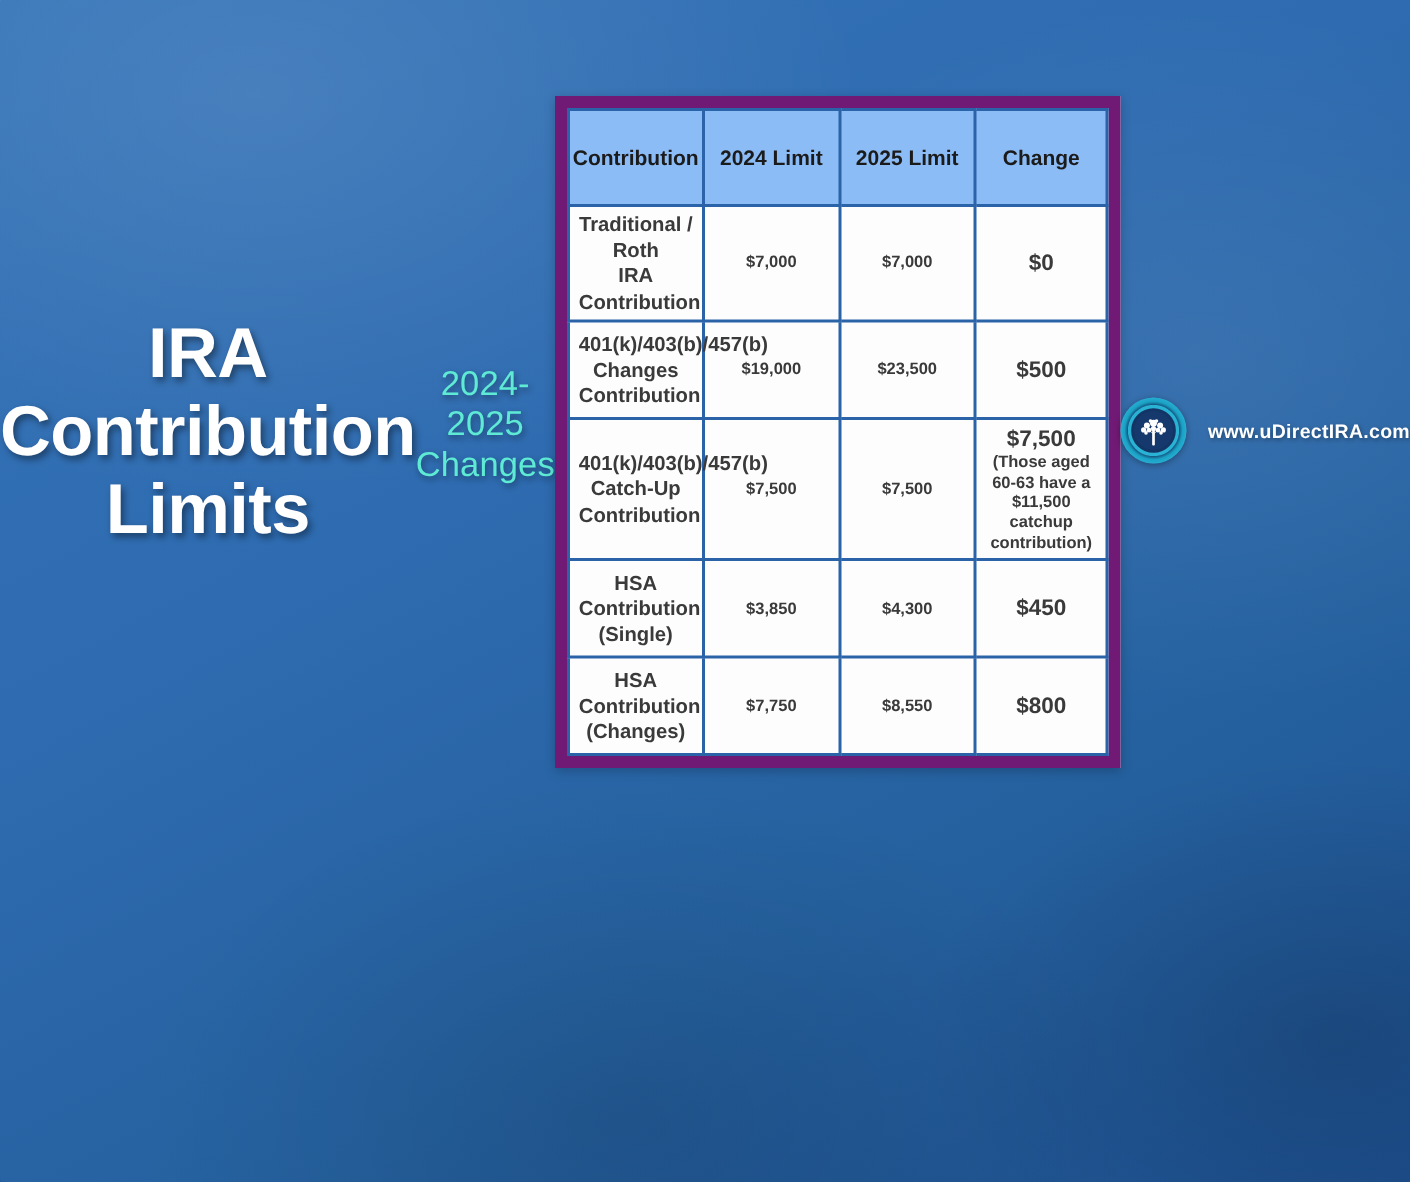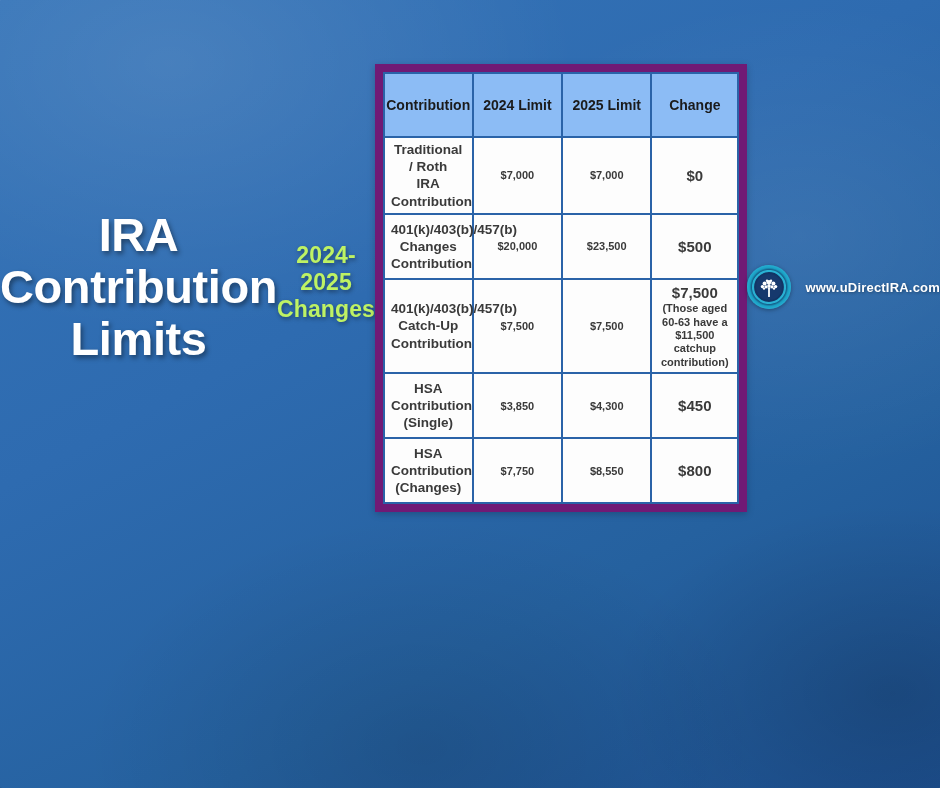--- a/index.html
+++ b/index.html
@@ -58,22 +58,22 @@
     font-weight: bold;
     color: #ffffff;
     letter-spacing: -0.4px;
     text-shadow: 2px 3px 5px rgba(0,0,0,0.42);
     line-height: 1.1;
     text-align: center;
   }
   .subtitle {
     margin-top: 8px;
     font-size: 23px;
-    font-weight: bold;
-    color: #bef264;
+    font-weight: normal;
+    color: #5eead4;
     letter-spacing: 0.1px;
     text-shadow: 1px 2px 4px rgba(0,0,0,0.40);
     text-align: center;
   }
 
   
   .table-wrap {
     margin-top: 20px;
     width: 910px;
     border: 8px solid #701a75;
@@ -191,21 +191,21 @@
         </tr>
 
 
 
 
         <tr>
           <td class="label">
             <span>401(k)/403(b)/457(b)</span><br>
             <span>Changes Contribution</span>
           </td>
-          <td class="value">$20,000</td>
+          <td class="value">$19,000</td>
           <td class="value">$23,500</td>
           <td class="change">$500</td>
         </tr>
 
         <tr>
           <td class="label">
             <span>401(k)/403(b)/457(b)</span><br>
             <span>Catch-Up Contribution</span>
           </td>
           <td class="value">$7,500</td>

